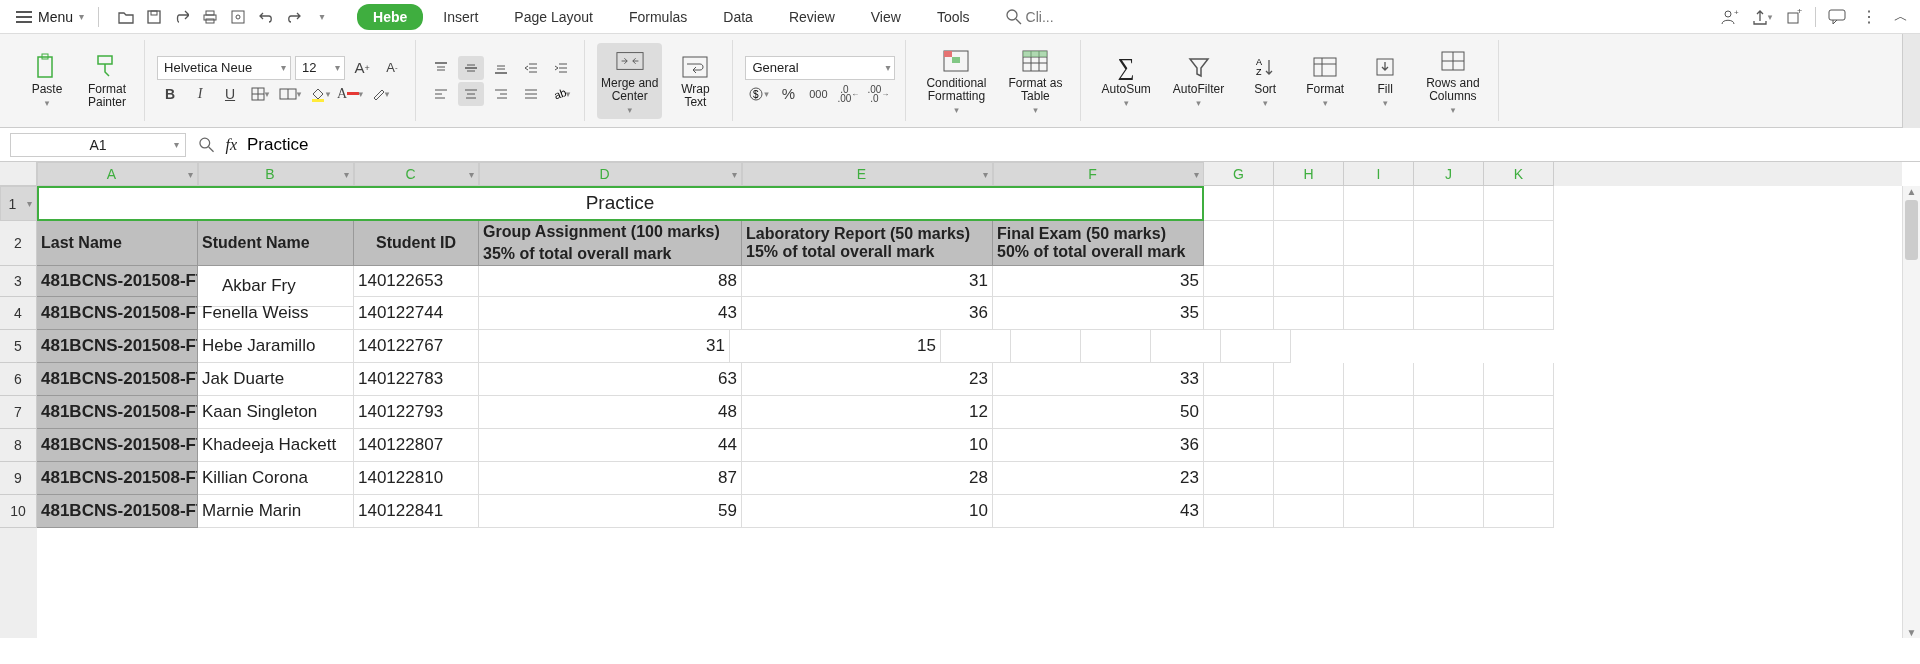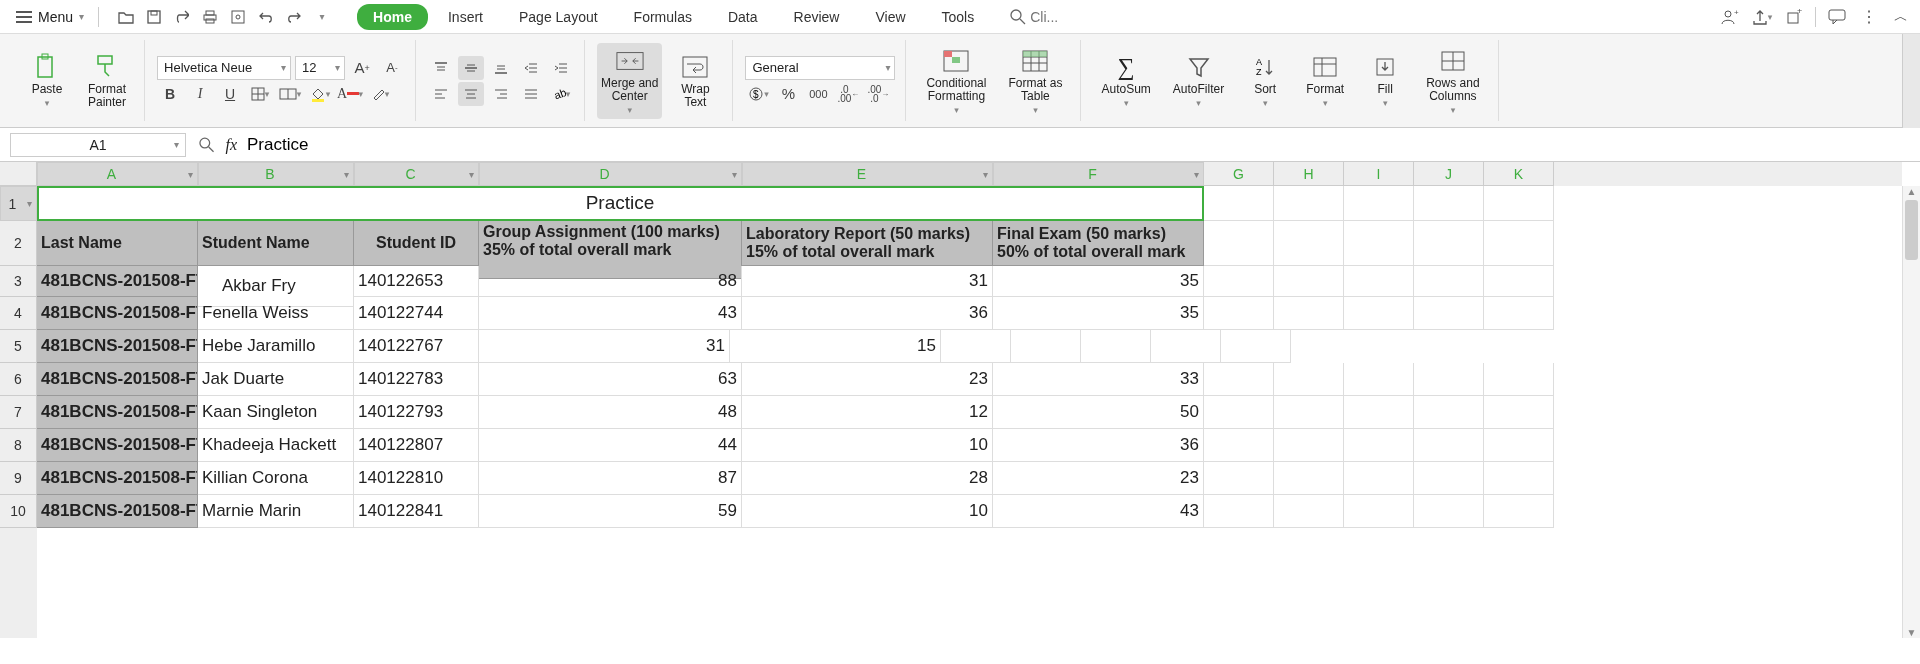--- a/index.html
+++ b/index.html
@@ -115,21 +115,21 @@
         </svg>
       </div>
     <div class="qat-btn">
         <svg width="14" height="12" viewBox="0 0 14 12">
           <path d="M10 2 L13 5 L10 8 M13 5 L4 5 C1 5 1 11 4 11" fill="none" stroke="#555" stroke-width="1.3"></path>
         </svg>
       </div>
     <div class="qat-btn" style="font-size:10px;color:#888">▾</div>
   </div>
   <div class="tabs">
-    <div class="tab active">Home</div>
+    <div class="tab active">Hebe</div>
     <div class="tab">Insert</div>
     <div class="tab">Page Layout</div>
     <div class="tab">Formulas</div>
     <div class="tab">Data</div>
     <div class="tab">Review</div>
     <div class="tab">View</div>
     <div class="tab">Tools</div>
   </div>
   <div class="search-top" style="margin-left:20px">
     <svg width="16" height="16" viewBox="0 0 16 16">
@@ -503,21 +503,21 @@
       <div class="row" style="height: 45px;">
         <div class="cell hdr" style="width: 161px; height: 45px; flex-direction: column; align-items: flex-start; justify-content: center; line-height: 18px;">
           <div style="font-weight: 700;">Last Name</div>
         </div>
         <div class="cell hdr" style="width: 156px; height: 45px; flex-direction: column; align-items: flex-start; justify-content: center; line-height: 18px;">
           <div style="font-weight: 700;">Student Name</div>
         </div>
         <div class="cell hdr" style="width: 125px; height: 45px; flex-direction: column; align-items: center; justify-content: center; line-height: 18px;">
           <div style="font-weight: 700;">Student ID</div>
         </div>
-        <div class="cell hdr" style="width: 263px; height: 58px; flex-direction: column; align-items: flex-start; justify-content: flex-start; line-height: 18px;">
+        <div class="cell hdr" style="width: 263px; height: 45px; flex-direction: column; align-items: flex-start; justify-content: space-between; line-height: 18px;">
           <div style="font-weight: 700;">Group Assignment (100 marks)</div>
           <div style="font-weight: 700;">35% of total overall mark</div>
         </div>
         <div class="cell hdr" style="width: 251px; height: 45px; flex-direction: column; align-items: flex-start; justify-content: center; line-height: 18px;">
           <div style="font-weight: 700;">Laboratory Report (50 marks)</div>
           <div style="font-weight: 700;">15% of total overall mark</div>
         </div>
         <div class="cell hdr" style="width: 211px; height: 45px; flex-direction: column; align-items: flex-start; justify-content: center; line-height: 18px;">
           <div style="font-weight: 700;">Final Exam (50 marks)</div>
           <div style="font-weight: 700;">50% of total overall mark</div>

